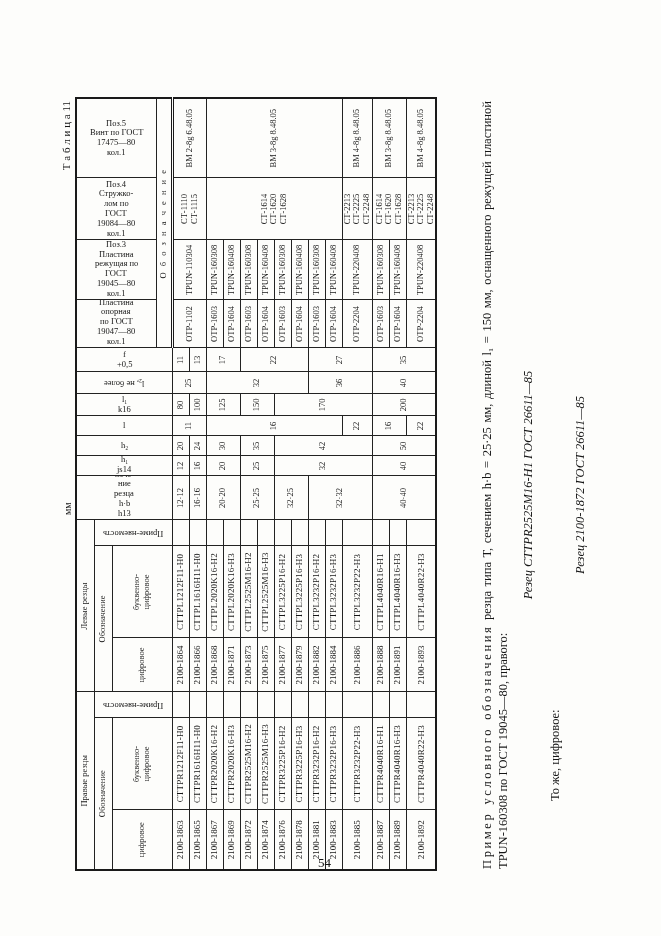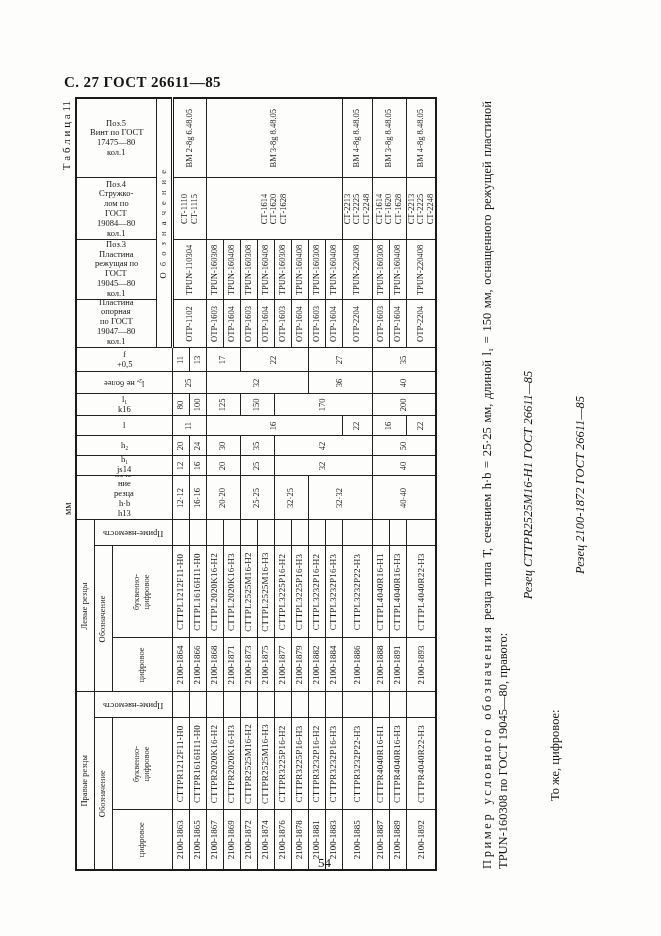--- a/index.html
+++ b/index.html
@@ -34,21 +34,20 @@
   .ex-p{margin:0;text-align:justify;}
   .sp{letter-spacing:2.6px;}
   .ex-c{margin:9px 0 0;text-align:center;font-style:italic;}
   .ex-l{margin:11px 0 0;text-indent:68px;}
 </style>
 </head>
 <body>
 
 <div class="page">
 
-  <div class="doc-header">С. 27 ГОСТ 26611—85</div>
 
   <div class="rot">
 
     <div class="cap-line">
       <span class="units">мм</span>
       <span class="tcap">Т а б л и ц а  11</span>
     </div>
 
     <table class="parts">
       <colgroup>

